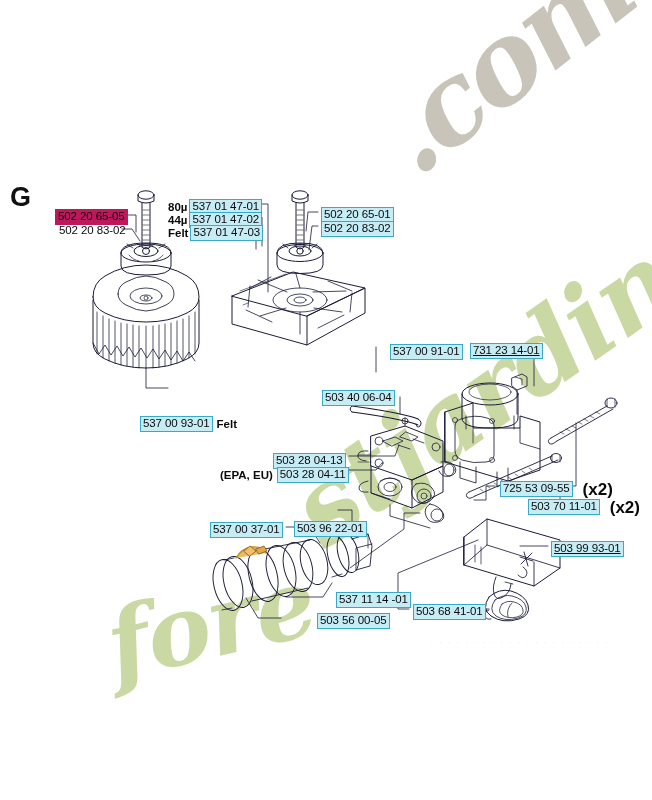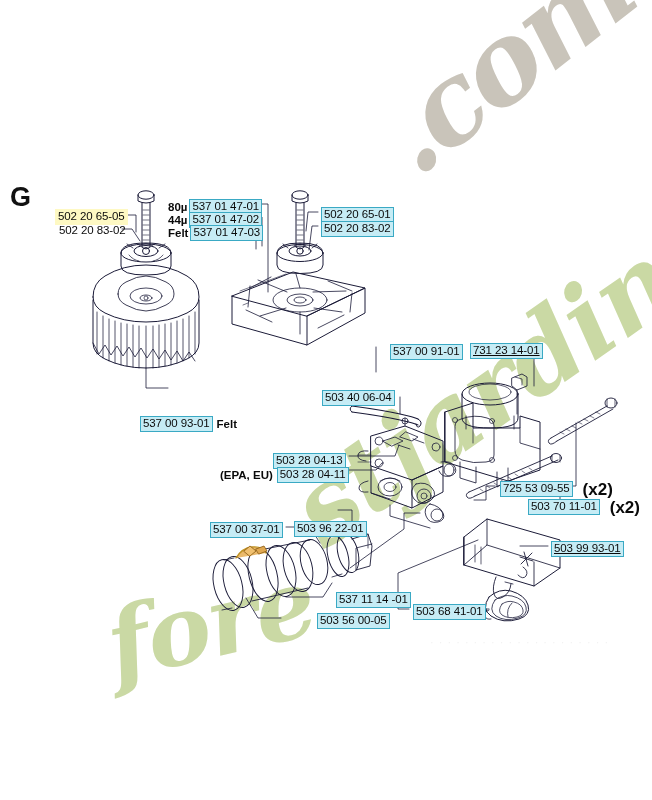--- a/index.html
+++ b/index.html
@@ -57,21 +57,21 @@
   }
   .pn{
     display:inline-block;
     border:1px solid #3aa9c4;
     background:#c6ecf5;
     padding:0px 2px 1px 2px;
     font-size:11.5px;
     letter-spacing:-0.1px;
   }
   .pn.yellow{
-    border:none;background:#fef9c3;padding:1px 3px 2px 3px;
+    border:none;background:#be185d;padding:1px 3px 2px 3px;
   }
   .pn.plain{
     border:none;background:transparent;padding:0 2px 1px 2px;
   }
   .pre{font-weight:bold;font-size:11.5px;padding-right:2px;}
   .post{font-weight:bold;font-size:17px;padding-left:10px;}
   .posttxt{font-weight:bold;font-size:11.5px;padding-left:4px;}
   .epa{font-weight:bold;font-size:11.5px;padding-right:4px;}
   #section-letter{
     position:absolute;left:10px;top:182px;

